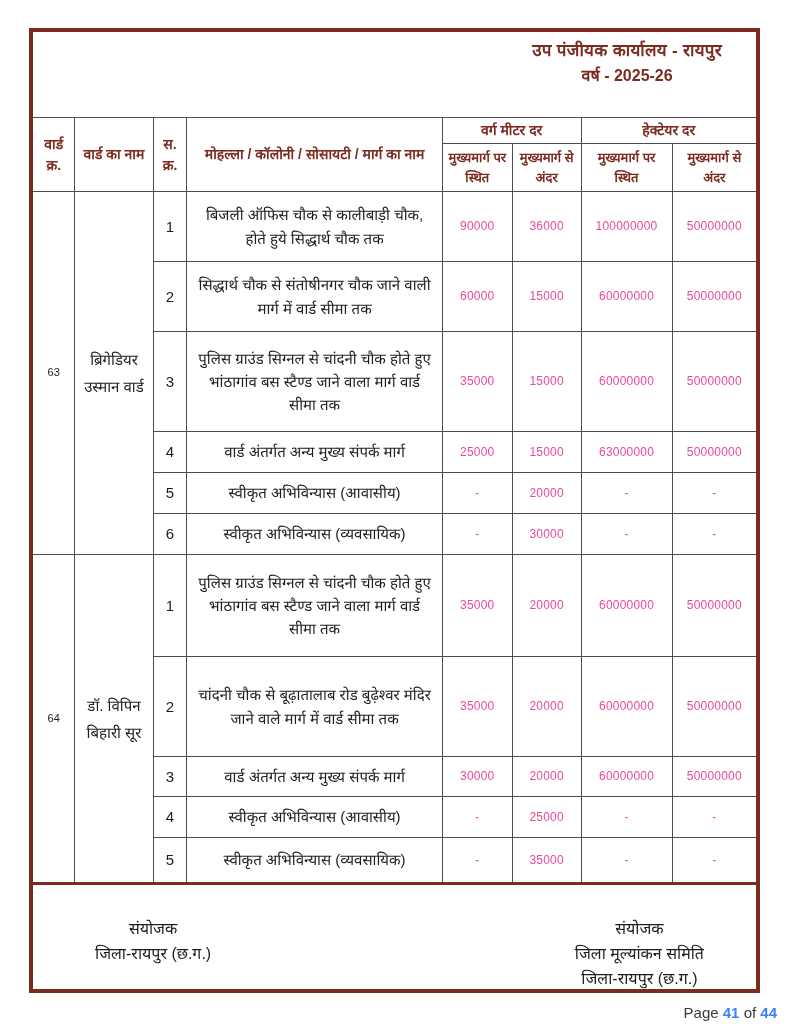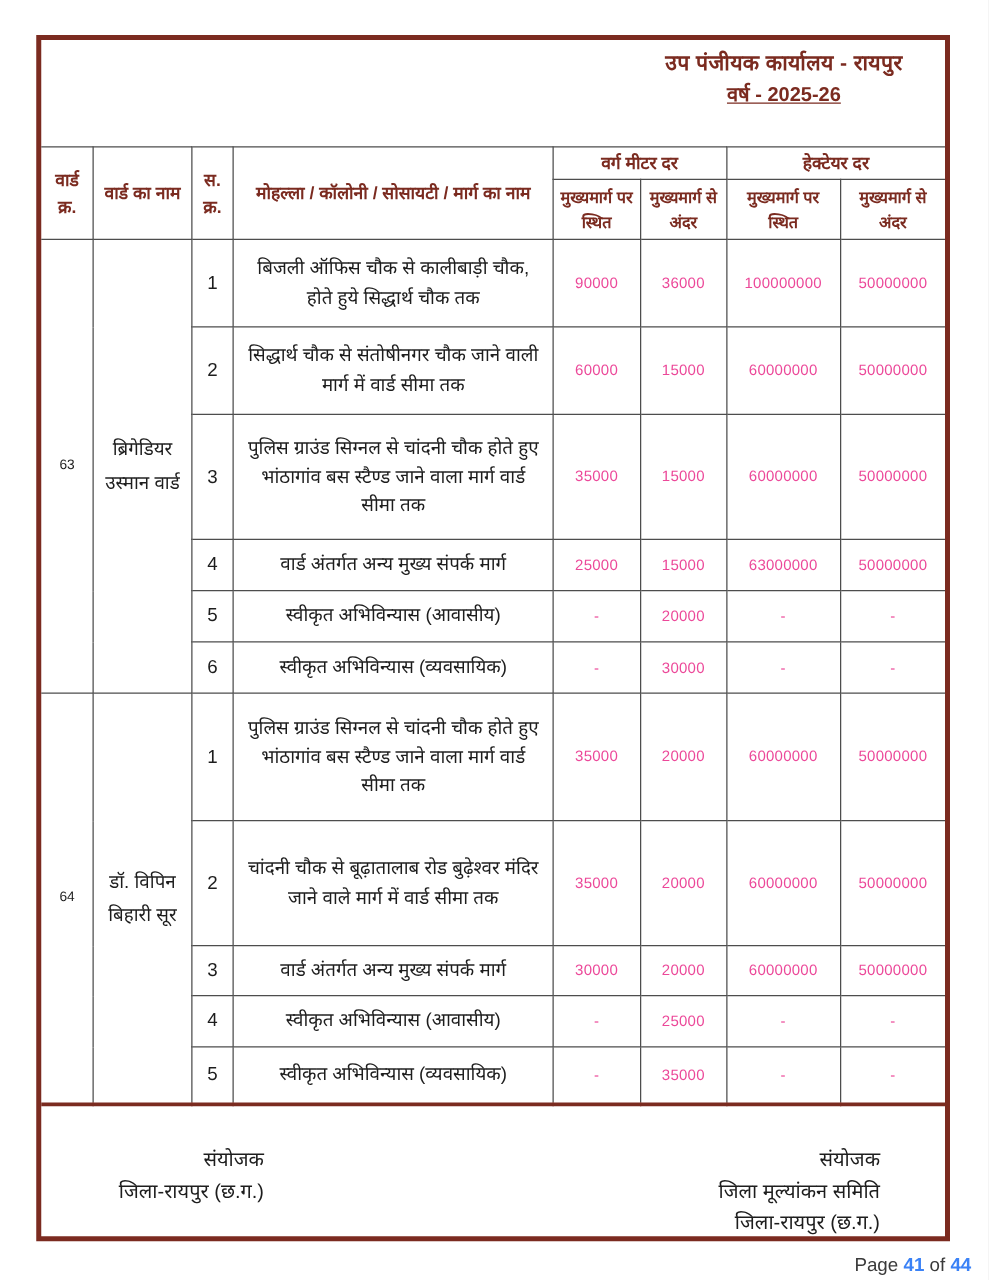--- a/index.html
+++ b/index.html
@@ -36,21 +36,20 @@
     color: #7b2b20;
     font-weight: bold;
     font-size: 17px;
     letter-spacing: 0.3px;
   }
   .doc-header .line2 {
     color: #7b2b20;
     font-weight: bold;
     font-size: 16px;
     margin-top: 3px;
-    text-decoration: underline;
   }
 
   
   table.rates {
     width: 100%;
     border-collapse: collapse;
     table-layout: fixed;
     margin-top: 7px;
   }
   table.rates th, table.rates td {
@@ -93,21 +92,21 @@
   table.rates { border-bottom: 3px solid #7b2b20; margin-top: 31px; }
 
   
   .signatures {
     display: flex;
     justify-content: space-between;
     margin-top: 32px;
     padding: 0 52px 0 62px;
   }
   .sig-block {
-    text-align: right;
+    text-align: center;
     color: #1d1d1d;
     font-size: 16px;
     line-height: 1.55;
   }
   .page-line {
     position: absolute;
     right: 14px;
     bottom: 3px;
     font-size: 15px;
     color: #3a3a3a;

